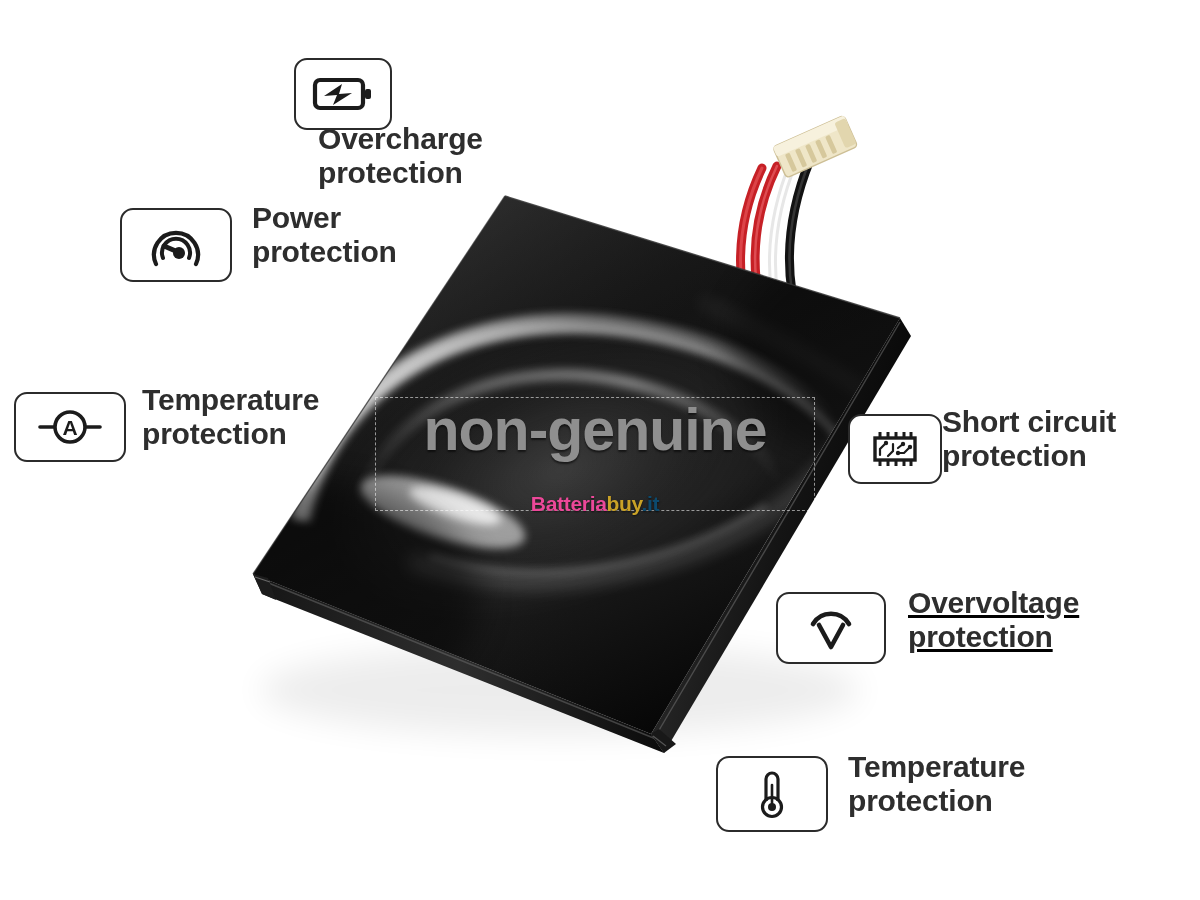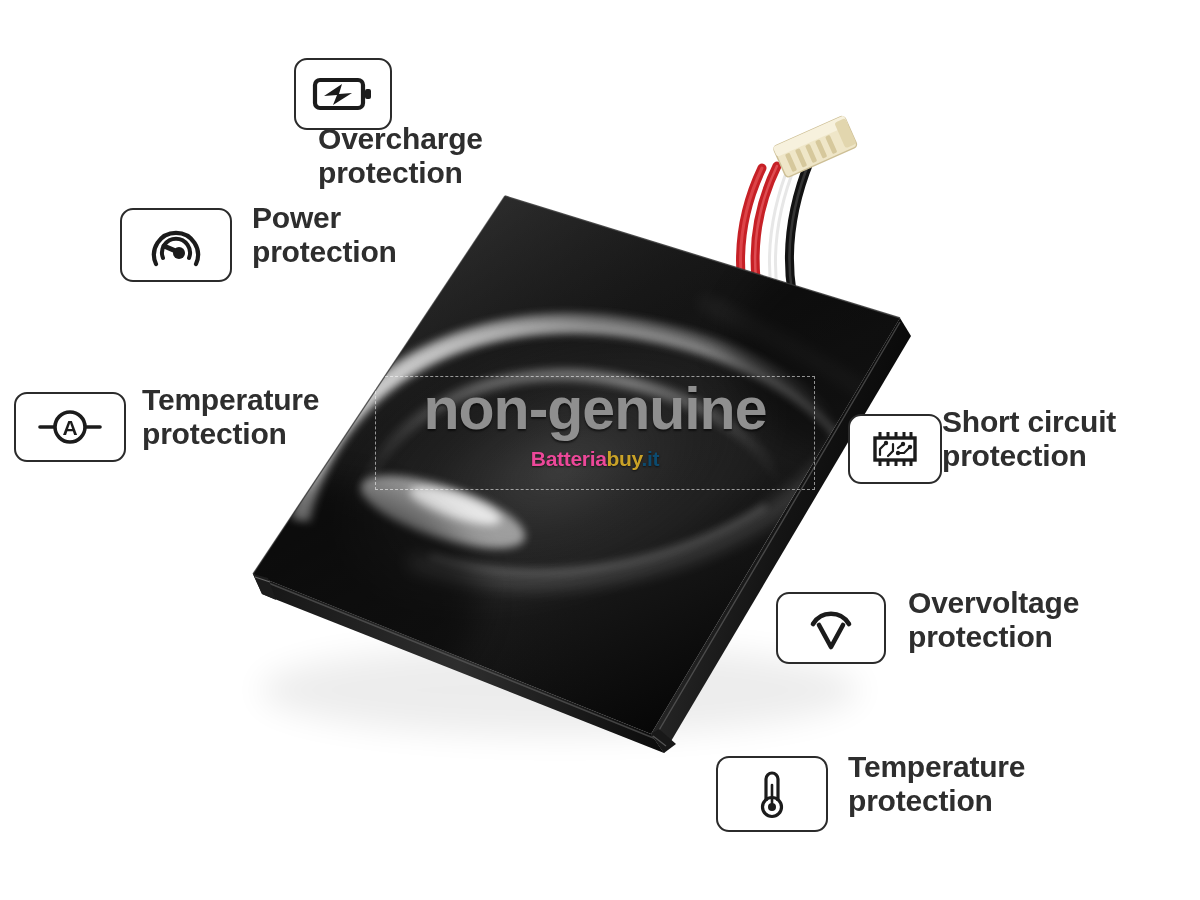--- a/index.html
+++ b/index.html
@@ -56,51 +56,52 @@
   #f-power .feature-label   { margin-left: 20px; margin-top: -7px; }
 
   #f-overcurrent     { left: 14px;   top: 392px; }
   #f-overcurrent .icon-box  { width: 112px; height: 70px; }
   #f-overcurrent .feature-label { margin-left: 16px; margin-top: -9px; }
 
   #f-shortcircuit    { left: 848px;  top: 414px; }
   #f-shortcircuit .icon-box { width: 94px; height: 70px; }
   #f-shortcircuit .feature-label { margin-top: -9px; }
 
-  #f-overvoltage     { left: 776px;  top: 592px; }
+  #f-overvoltage     { left: 776px;  top: 592px; text-decoration: underline; }
   #f-overvoltage .icon-box  { width: 110px; height: 72px; }
   #f-overvoltage .feature-label { margin-left: 22px; margin-top: -6px; }
 
   #f-temperature     { left: 686px;  top: 756px; padding-left: 30px; }
   #f-temperature .icon-box  { width: 112px; height: 76px; }
   #f-temperature .feature-label { margin-left: 20px; margin-top: -6px; }
 
   
   #battery-wrap {
     position: absolute;
     left: 0; top: 0;
     width: 1200px; height: 900px;
     z-index: 10;
     pointer-events: none;
   }
 
   
   #watermark {
     position: absolute;
     left: 375px;
-    top: 376px;
+    top: 397px;
     width: 438px;
     height: 112px;
     border: 1px dashed rgba(255,255,255,0.55);
     z-index: 30;
     display: flex;
     flex-direction: column;
     align-items: center;
     justify-content: flex-start;
     pointer-events: none;
+    gap: 24px;
   }
   #wm-main {
     font-size: 59px;
     font-weight: bold;
     color: #8f8f8f;
     letter-spacing: -1px;
     line-height: 1;
     margin-top: 3px;
     text-shadow: 0 2px 2px rgba(0,0,0,0.55);
   }

